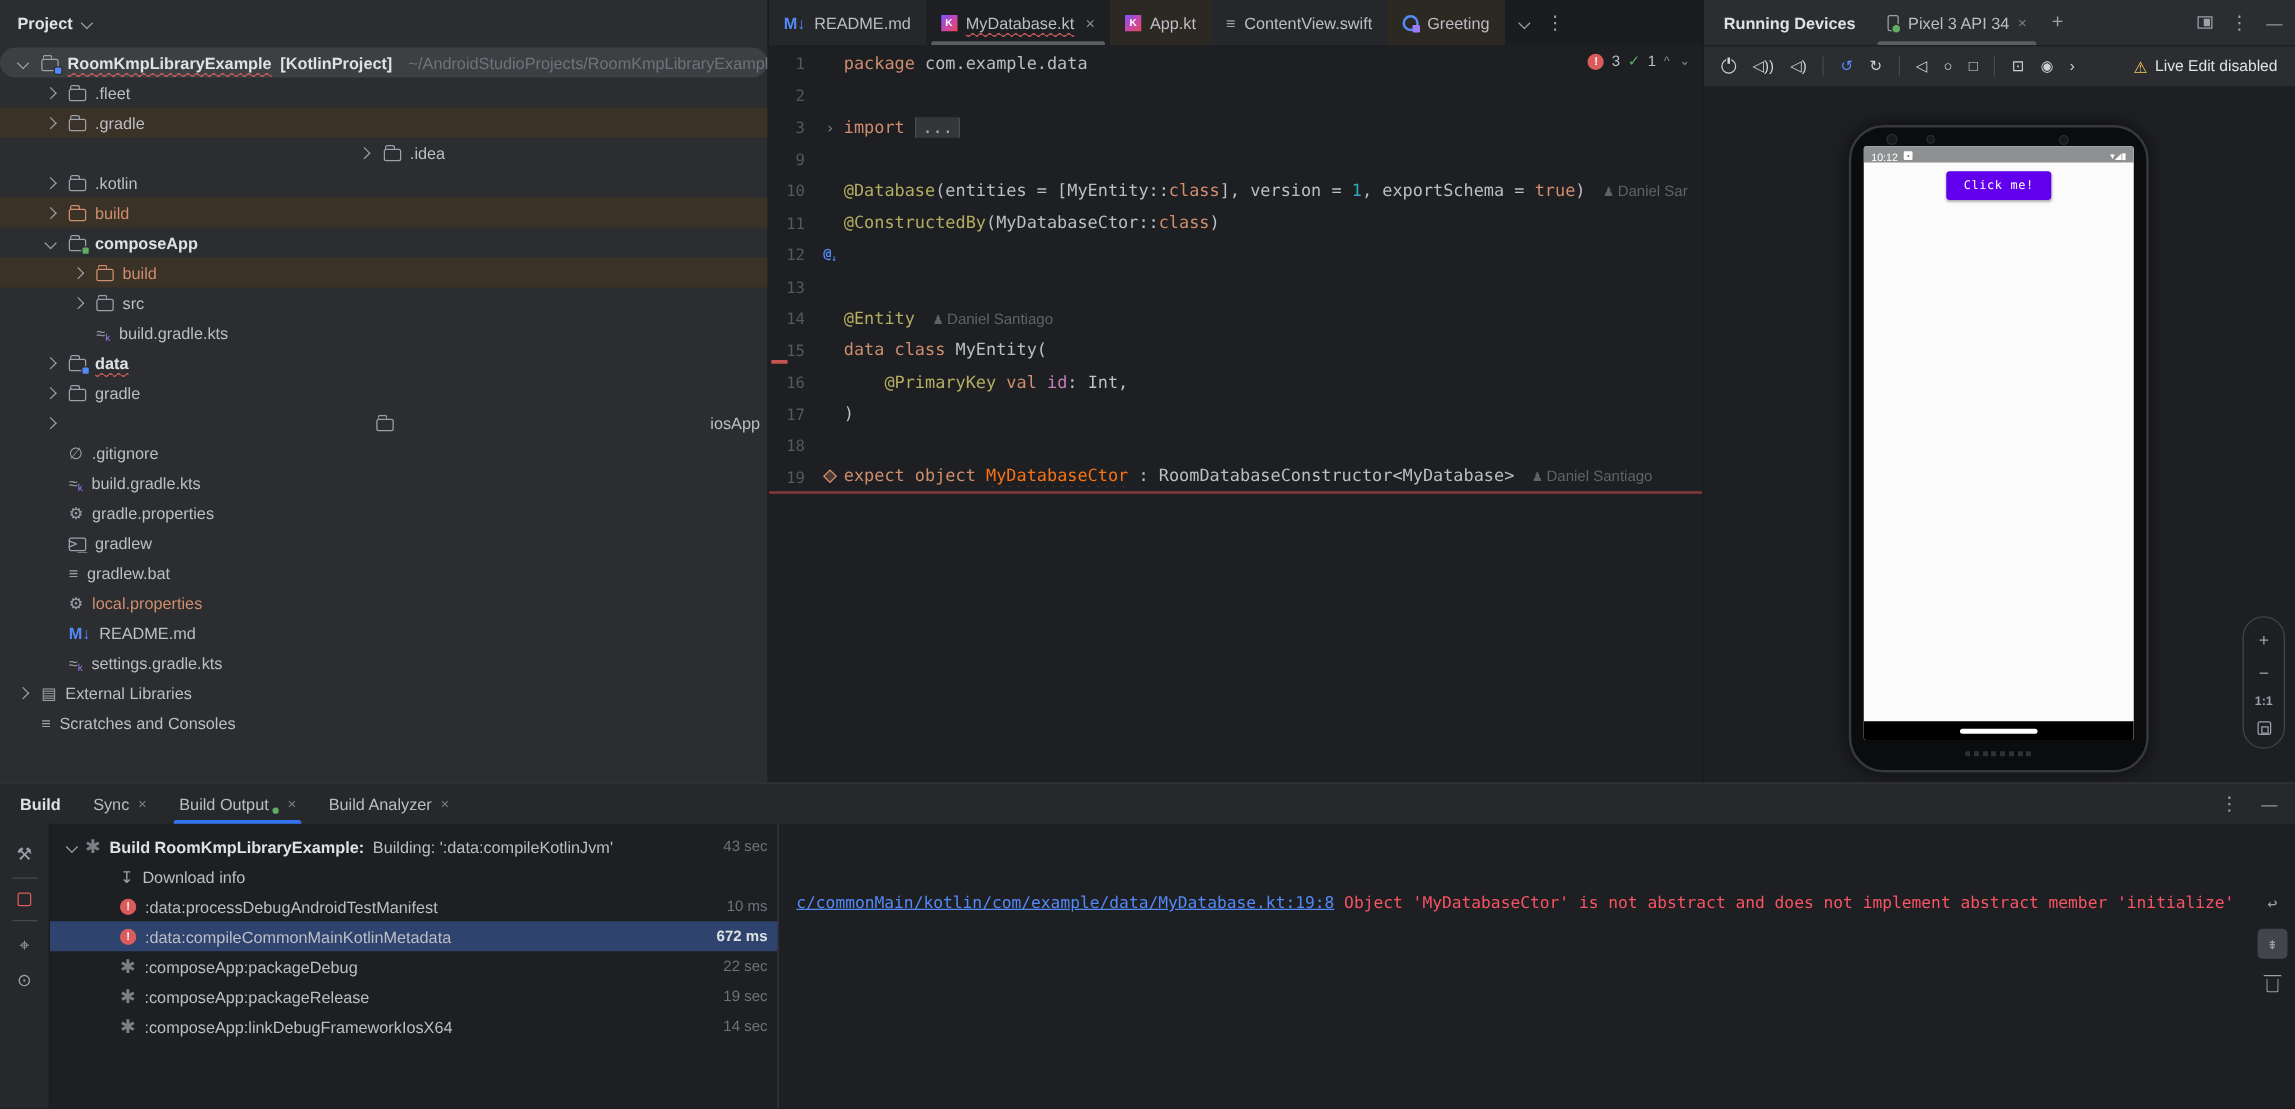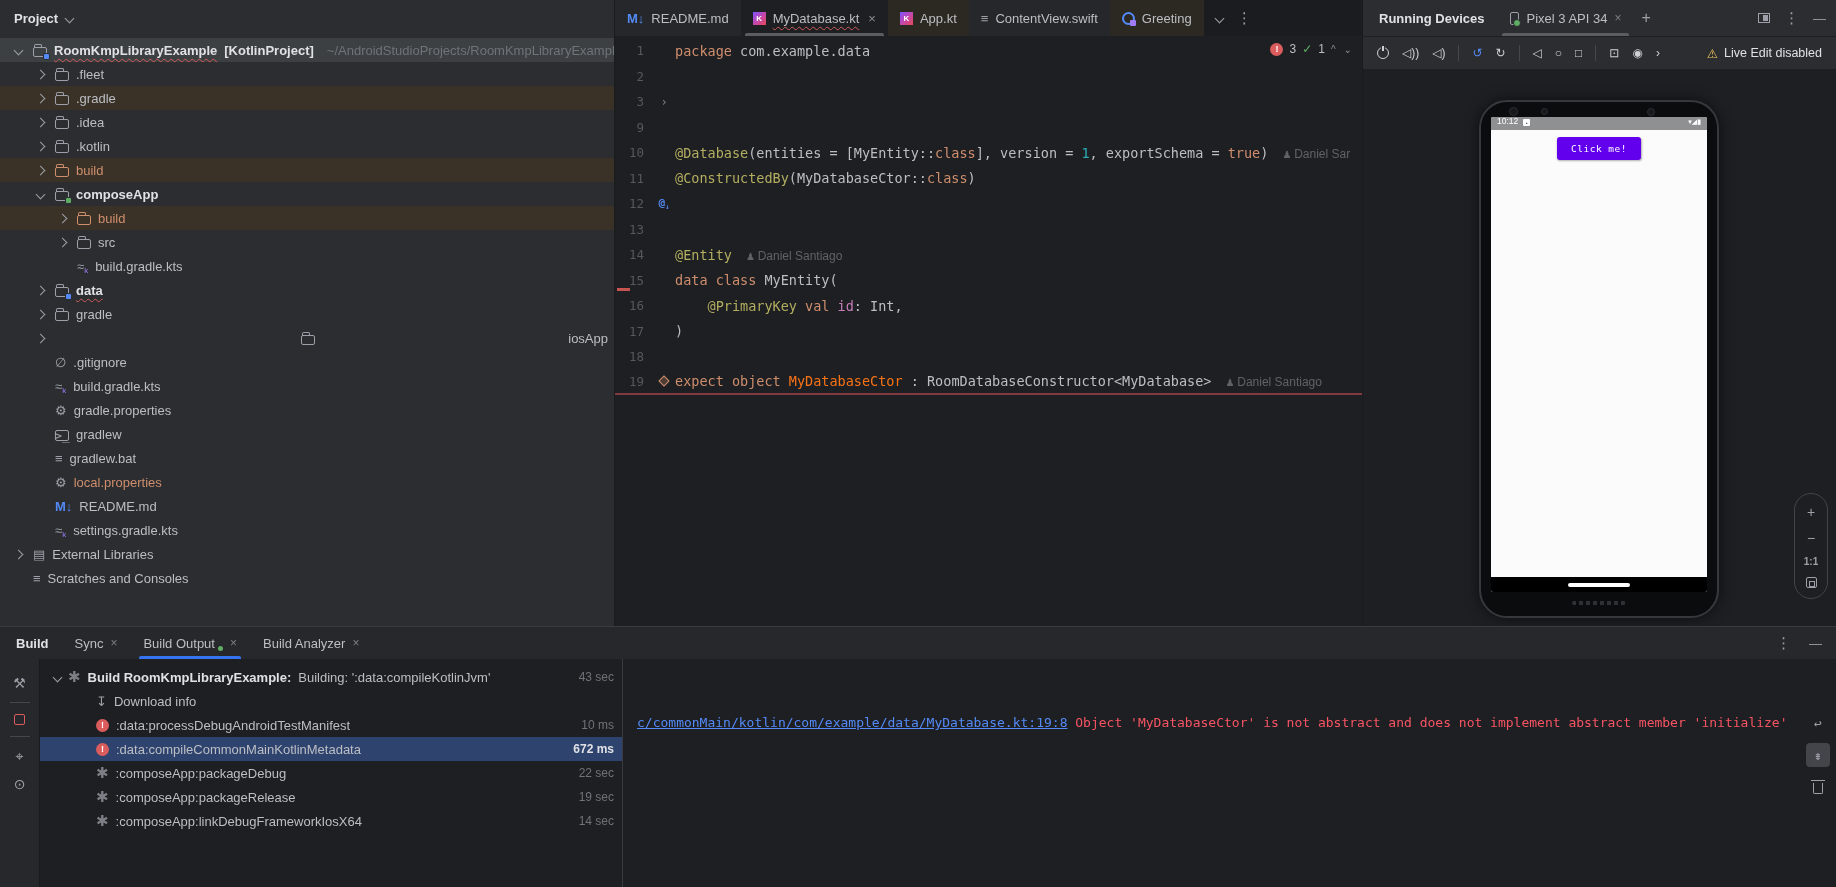--- a/index.html
+++ b/index.html
@@ -49,21 +49,21 @@
   .diamond-ic { width:8px; height:8px; border:1.4px solid #cf8e6d; transform:rotate(45deg); display:inline-block; background:rgba(207,142,109,.25); }
 
   .wavy { text-decoration:underline; text-decoration-style:wavy; text-decoration-color:#d05b5b; text-decoration-thickness:1px; text-underline-offset:3px; }
 
   
   #project-panel { left:0; top:0; width:615px; height:626px; background:#2b2d30; border-right:1px solid #1a1b1d; }
   #project-header { height:36px; display:flex; align-items:center; gap:8px; padding-left:14px; color:#dfe1e5; font-weight:bold; }
   #tree { position:absolute; top:38px; left:0; right:0; }
   .trow { height:24px; display:flex; align-items:center; gap:7px; white-space:nowrap; padding-right:6px; }
   .trow.hl { background:#3a3227; }
-  .trow.sel { background:#3d4043; }
+  .trow.sel { background:#3d4043;border-radius:12px; }
   .trow .lbl { color:#bcbec4; }
   .trow .lbl.orange { color:#cf8e6d; }
   .trow .lbl.bold { font-weight:bold; color:#dfe1e5; }
   .trow .path { color:#6f737a; margin-left:6px; }
   .trow .sp { flex:none; display:inline-flex; width:16px; justify-content:center; }
 
   
   #editor { left:615px; top:0; width:747px; height:626px; background:#1e1f22; }
   #tabs { position:relative; height:36px; background:#26272a; display:flex; align-items:stretch; overflow:hidden; }
   .tab { display:flex; align-items:center; gap:7px; padding:0 12px; color:#bcbec4; position:relative; flex:none; }
@@ -99,21 +99,21 @@
   #dev-header .hdr-right { margin-left:auto; display:flex; align-items:center; gap:14px; }
   #dev-toolbar { height:33px; background:#2b2d30; border-top:1px solid #1e1f22; display:flex; align-items:center; gap:13px; padding:0 14px; font-size:12px; color:#ced0d6; }
   #dev-toolbar .vdiv { width:1px; height:16px; background:#45474c; }
   #dev-toolbar .blue { color:#548af7; }
   #dev-toolbar .live { margin-left:auto; display:flex; align-items:center; gap:6px; color:#dfe1e5; font-size:12.5px; }
   #dev-canvas { position:absolute; top:69px; left:0; right:0; bottom:0; }
 
   #phone { position:absolute; left:116px; top:31px; width:240px; height:518px; background:#0b0c0d; border:2px solid #36383b; border-radius:28px; box-shadow:0 0 14px rgba(0,0,0,.6); }
   #phone .cam { position:absolute; border-radius:50%; background:#17181b; border:1.5px solid #2c2e33; }
   #phone .screen { position:absolute; left:10px; right:10px; top:15px; height:475px; background:#fbfbfb; border-radius:2px; overflow:hidden; }
-  #phone .statusbar { height:13px; background:#8e9092; display:flex; align-items:flex-end; padding:4px 6px; gap:5px; color:#fff; font-size:8.5px; }
+  #phone .statusbar { height:13px; background:#8e9092; display:flex; align-items:flex-start; padding:4px 6px; gap:5px; color:#fff; font-size:8.5px; }
   #phone .statusbar .appic { width:7px; height:7px; background:#fff; border-radius:1px; color:#555; font-size:5px; display:inline-flex; align-items:center; justify-content:center; }
   #phone .statusbar .right { margin-left:auto; display:flex; gap:3px; font-size:7px; }
   #phone .clickme { position:absolute; left:50%; transform:translateX(-50%); top:20px; background:#6200ee; color:#fff; border:none; border-radius:3px; font-size:9.5px; letter-spacing:.5px; padding:6px 14px; font-family:"DejaVu Sans Mono",monospace; box-shadow:0 1px 2px rgba(0,0,0,.3); }
   #phone .navbar { position:absolute; left:0; right:0; bottom:0; height:15px; background:#000; }
   #phone .navbar .pill { position:absolute; left:50%; top:50%; transform:translate(-50%,-50%); width:62px; height:4px; background:#fff; border-radius:2px; }
   #phone .grille { position:absolute; left:50%; transform:translateX(-50%); bottom:11px; width:54px; height:4px; background:repeating-linear-gradient(90deg,#2e3033 0 4px,#0b0c0d 4px 7px); border-radius:2px; }
 
   #zoom-controls { position:absolute; right:8px; top:424px; width:34px; border:1px solid #43454a; border-radius:17px; display:flex; flex-direction:column; align-items:center; gap:10px; padding:10px 0; color:#9da0a8; background:#1e1f22; }
   #zoom-controls .zc { font-size:14px; } #zoom-controls .ratio { font-size:10px; font-weight:bold; }
 
@@ -173,21 +173,21 @@
           <span class="folder-ic"></span>
           <span class="lbl">.fleet</span>
         </div>
         <div class="trow hl" style="padding-left: 32px;">
           <span class="sp">
             <span class="chev right"></span>
           </span>
           <span class="folder-ic"></span>
           <span class="lbl">.gradle</span>
         </div>
-        <div class="trow" style="padding-left: 32px;">
+        <div class="trow" style="padding-left: 32px; justify-content: center;">
           <span class="sp">
             <span class="chev right"></span>
           </span>
           <span class="folder-ic"></span>
           <span class="lbl">.idea</span>
         </div>
         <div class="trow" style="padding-left: 32px;">
           <span class="sp">
             <span class="chev right"></span>
           </span>
@@ -354,20 +354,21 @@
         <div class="cline">
           <span class="lnum">2</span>
           <span class="gut"></span>
           <pre></pre>
         </div>
         <div class="cline">
           <span class="lnum">3</span>
           <span class="gut">
             <span style="color: rgb(124, 127, 133); font-size: 12px;">›</span>
           </span>
+          <pre><span class="tok-kw">import</span><span class="tok-pl"> </span><span class="tok-foldbox">...</span></pre>
         </div>
         <div class="cline">
           <span class="lnum">9</span>
           <span class="gut"></span>
           <pre></pre>
         </div>
         <div class="cline">
           <span class="lnum">10</span>
           <span class="gut"></span>
           <pre><span class="tok-ann">@Database</span><span class="tok-pl">(entities = [MyEntity::</span><span class="tok-kw">class</span><span class="tok-pl">], version = </span><span class="tok-num">1</span><span class="tok-pl">, exportSchema = </span><span class="tok-kw">true</span><span class="tok-pl">)</span><span class="inlay">Daniel Sar</span></pre>

